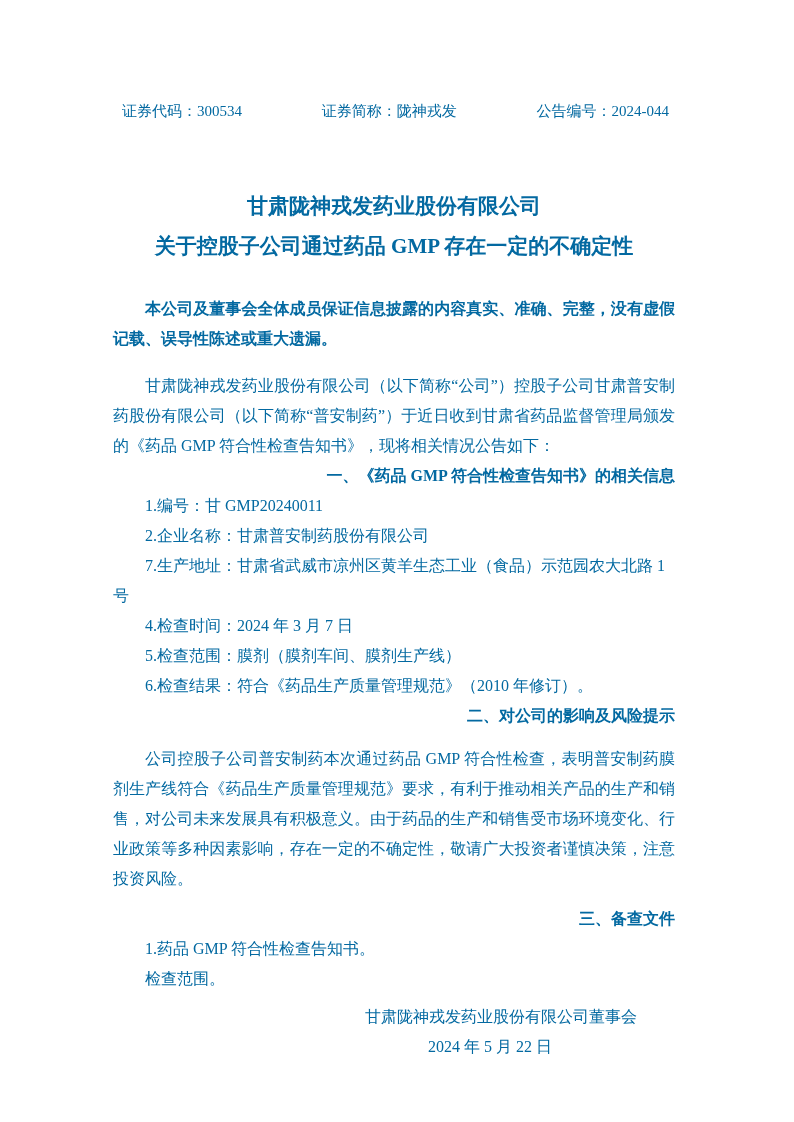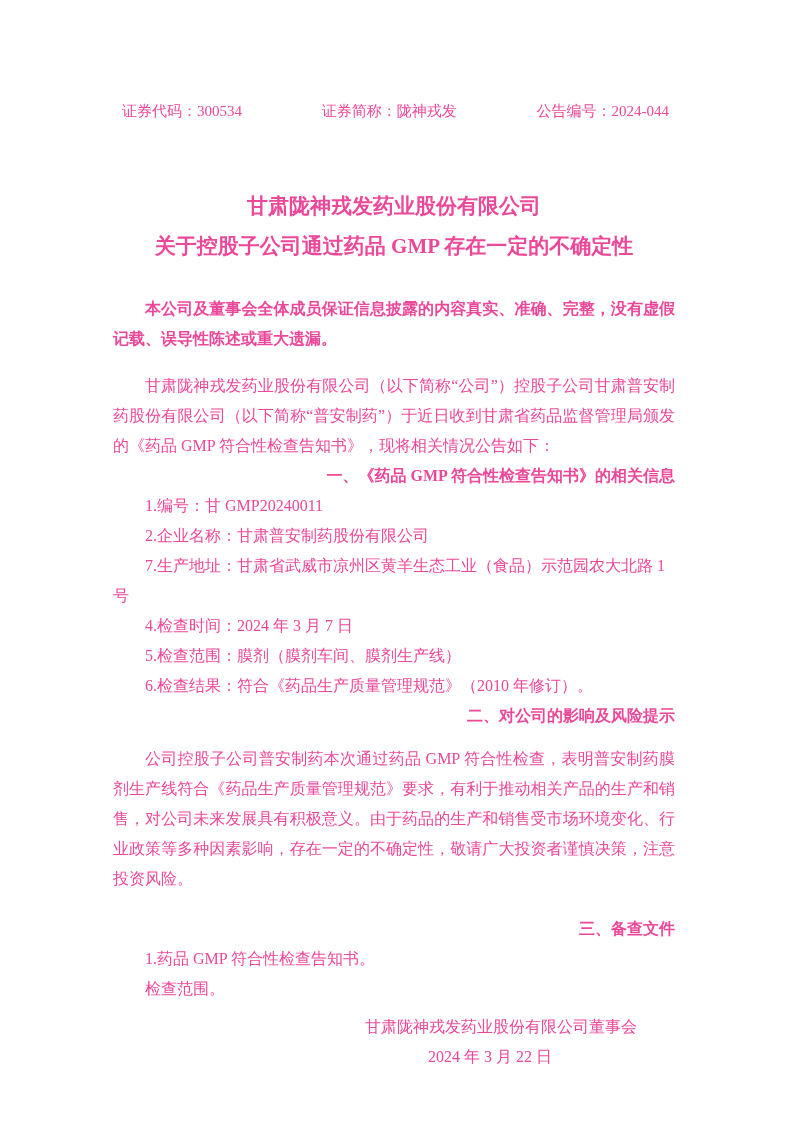--- a/index.html
+++ b/index.html
@@ -5,21 +5,21 @@
   html, body {
     margin: 0;
     padding: 0;
     background: #ffffff;
   }
   .page {
     position: relative;
     width: 786px;
     height: 1122px;
     background: #ffffff;
-    color: #ec4899;
+    color: #0369a1;
     font-family: "Liberation Serif", "DejaVu Serif", serif;
     overflow: hidden;
   }
   .content {
     padding: 0 111px 0 113px; 
   }
   .header-row {
     display: flex;
     justify-content: space-between;
     padding: 100px 6px 0 9px;
@@ -59,21 +59,21 @@
     text-indent: 2em;
     text-align: right;
   }
   .list-item {
     margin: 0;
     font-size: 16px;
     line-height: 30px;
     text-indent: 2em;
   }
   .body-para2 { margin-top: 13px; font-family: Liberation Serif, serif; }
-  .section3-heading { margin-top: 20px; }
+  .section3-heading { margin-top: 10px; }
   .signature-company {
     margin-top: 8px;
     font-size: 16px;
     line-height: 30px;
     text-align: right;
     padding-right: 38px;
   }
   .signature-date {
     font-size: 16px;
     line-height: 30px;
@@ -111,16 +111,16 @@
     <div class="list-item">6.检查结果：符合《药品生产质量管理规范》（2010 年修订）。</div>
 
     <p class="section-heading">二、对公司的影响及风险提示</p>
     <p class="para body-para2">公司控股子公司普安制药本次通过药品 GMP 符合性检查，表明普安制药膜剂生产线符合《药品生产质量管理规范》要求，有利于推动相关产品的生产和销售，对公司未来发展具有积极意义。由于药品的生产和销售受市场环境变化、行业政策等多种因素影响，存在一定的不确定性，敬请广大投资者谨慎决策，注意投资风险。</p>
 
     <p class="section-heading section3-heading">三、备查文件</p>
     <div class="list-item">1.药品 GMP 符合性检查告知书。</div>
     <div class="list-item">检查范围。</div>
 
     <div class="signature-company">甘肃陇神戎发药业股份有限公司董事会</div>
-    <div class="signature-date">2024 年 3 月 22 日</div>
+    <div class="signature-date">2024 年 5 月 22 日</div>
 
   </div>
 </div>
 
 </body></html>

